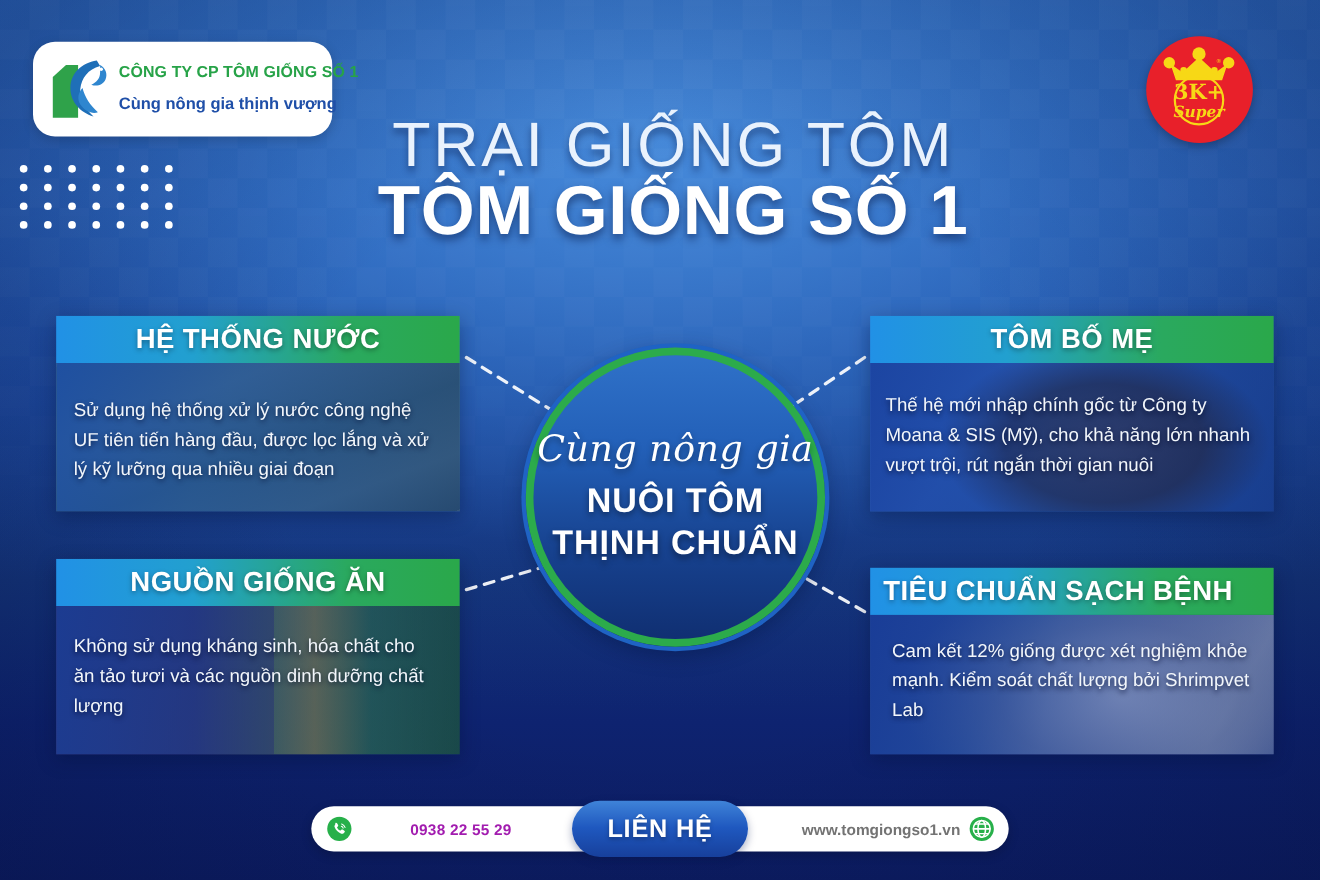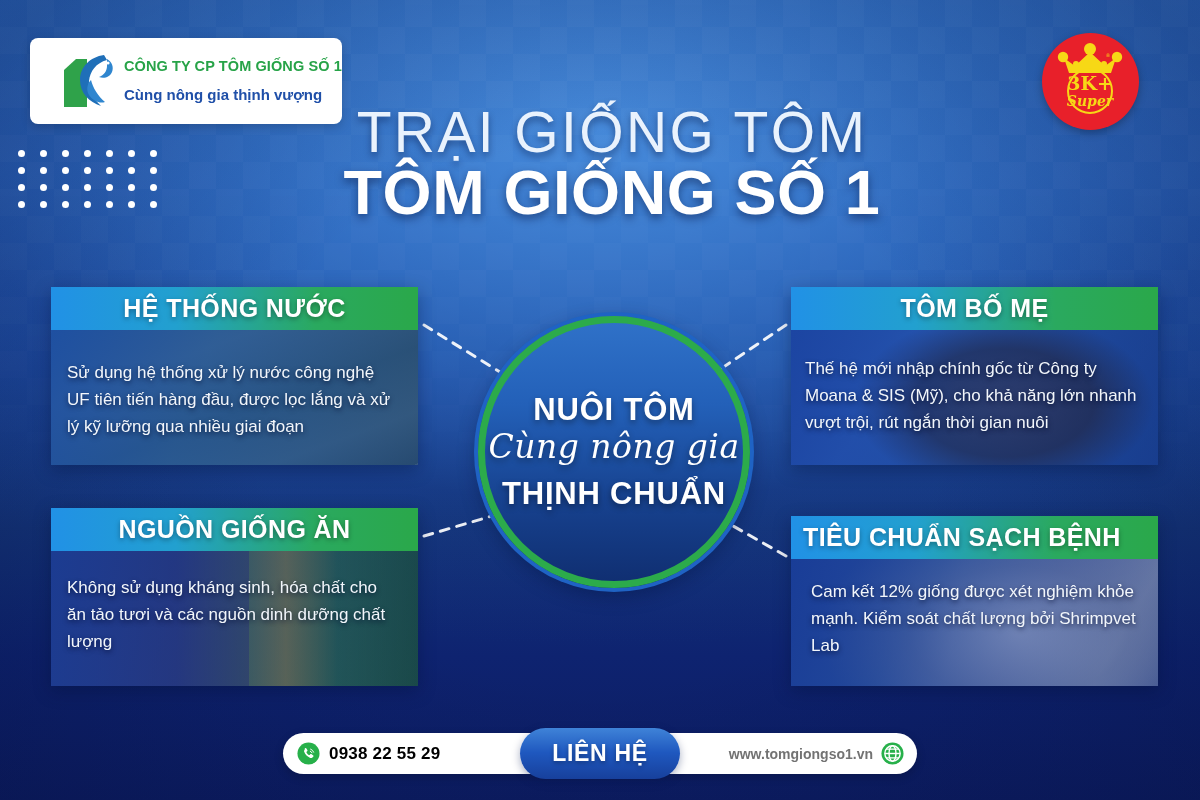--- a/index.html
+++ b/index.html
@@ -28,24 +28,24 @@
     -webkit-mask-image:linear-gradient(180deg, rgba(0,0,0,.95) 0%, rgba(0,0,0,.6) 38%, rgba(0,0,0,0) 62%);
             mask-image:linear-gradient(180deg, rgba(0,0,0,.95) 0%, rgba(0,0,0,.6) 38%, rgba(0,0,0,0) 62%);
   }
   #vignette{
     position:absolute; inset:0;
     background:radial-gradient(ellipse 760px 600px at 50% 52%, rgba(0,0,0,0) 45%, rgba(4,14,60,.30) 100%);
   }
 
   
   #logo-card{
-    position:absolute; left:30px; top:38px; width:312px; height:86px;
-    background:#fff; border-radius:8px;
+    position:absolute; left:30px; top:38px; width:272px; height:86px;
+    background:#fff; border-radius:20px;
     box-shadow:0 3px 10px rgba(0,0,0,.17);
-    display:flex; align-items:center; padding-left:30px; gap:6px;
+    display:flex; align-items:center; padding-left:14px; gap:6px;
   }
   #logo-mark{ width:58px; height:62px; flex:0 0 58px; }
   #logo-text{ display:flex; flex-direction:column; justify-content:center; }
   #logo-name{
     color:#27a348; font-size:14.5px; font-weight:bold; letter-spacing:.1px;
     white-space:nowrap; line-height:1.15;
   }
   #logo-slogan{
     color:#1f4fa8; font-size:15px; font-weight:bold;
     white-space:nowrap; line-height:1.2; margin-top:11px;
@@ -167,21 +167,21 @@
 
   
   #footer-bar{
     position:absolute; left:283px; top:733px; width:634px; height:41px;
     background:#ffffff; border-radius:21px;
     box-shadow:0 3px 10px rgba(0,0,0,.2);
     display:flex; align-items:center;
   }
   #phone-group{ display:flex; align-items:center; gap:9px; padding-left:14px; }
   #phone-icon, #web-icon{ width:23px; height:23px; flex:0 0 23px; }
-  #phone-number{ color:#000000; font-size:17px; font-weight:bold; letter-spacing:.2px; white-space:nowrap; }
+  #phone-number{ color:#a21caf; font-size:14px; font-weight:bold; letter-spacing:.2px; white-space:nowrap;margin-left:44px; }
   #cta-button{
     position:absolute; left:calc(50% - 80px); top:-5px; width:160px; height:51px;
     border-radius:26px;
     background:linear-gradient(180deg,#3f83d8 0%, #1f58bf 48%, #17409c 100%);
     box-shadow:0 3px 8px rgba(6,24,80,.35);
     display:flex; align-items:center; justify-content:center;
     color:#ffffff; font-size:23px; font-weight:bold; letter-spacing:.7px;
     text-shadow:0 2px 4px rgba(0,0,0,.3);
     border:none; cursor:pointer; font-family:inherit;
   }
@@ -265,22 +265,22 @@
   <svg id="connectors" viewBox="0 0 1200 800">
     <g stroke="#ffffff" stroke-width="3" stroke-dasharray="9 8" fill="none" opacity="0.92" stroke-linecap="round">
       <line x1="424" y1="325" x2="500" y2="372"></line>
       <line x1="786" y1="325" x2="722" y2="368"></line>
       <line x1="424" y1="536" x2="492" y2="516"></line>
       <line x1="786" y1="556" x2="726" y2="522"></line>
     </g>
   </svg>
 
   <div id="center-circle">
+    <div id="center-script">Cùng nông gia</div>
     <div id="center-line1">NUÔI TÔM</div>
-    <div id="center-script">Cùng nông gia</div>
     <div id="center-line2">THỊNH CHUẨN</div>
   </div>
 
   <div class="card" id="card-brood">
     <div class="card-head">TÔM BỐ MẸ</div>
     <div class="card-body">
       <div class="card-photo" id="photo-brood"></div>
       <div class="card-tint" id="tint-brood"></div>
       <div class="card-text">Thế hệ mới nhập chính gốc từ Công ty Moana &amp; SIS (Mỹ), cho khả năng lớn nhanh vượt trội, rút ngắn thời gian nuôi</div>
     </div>

